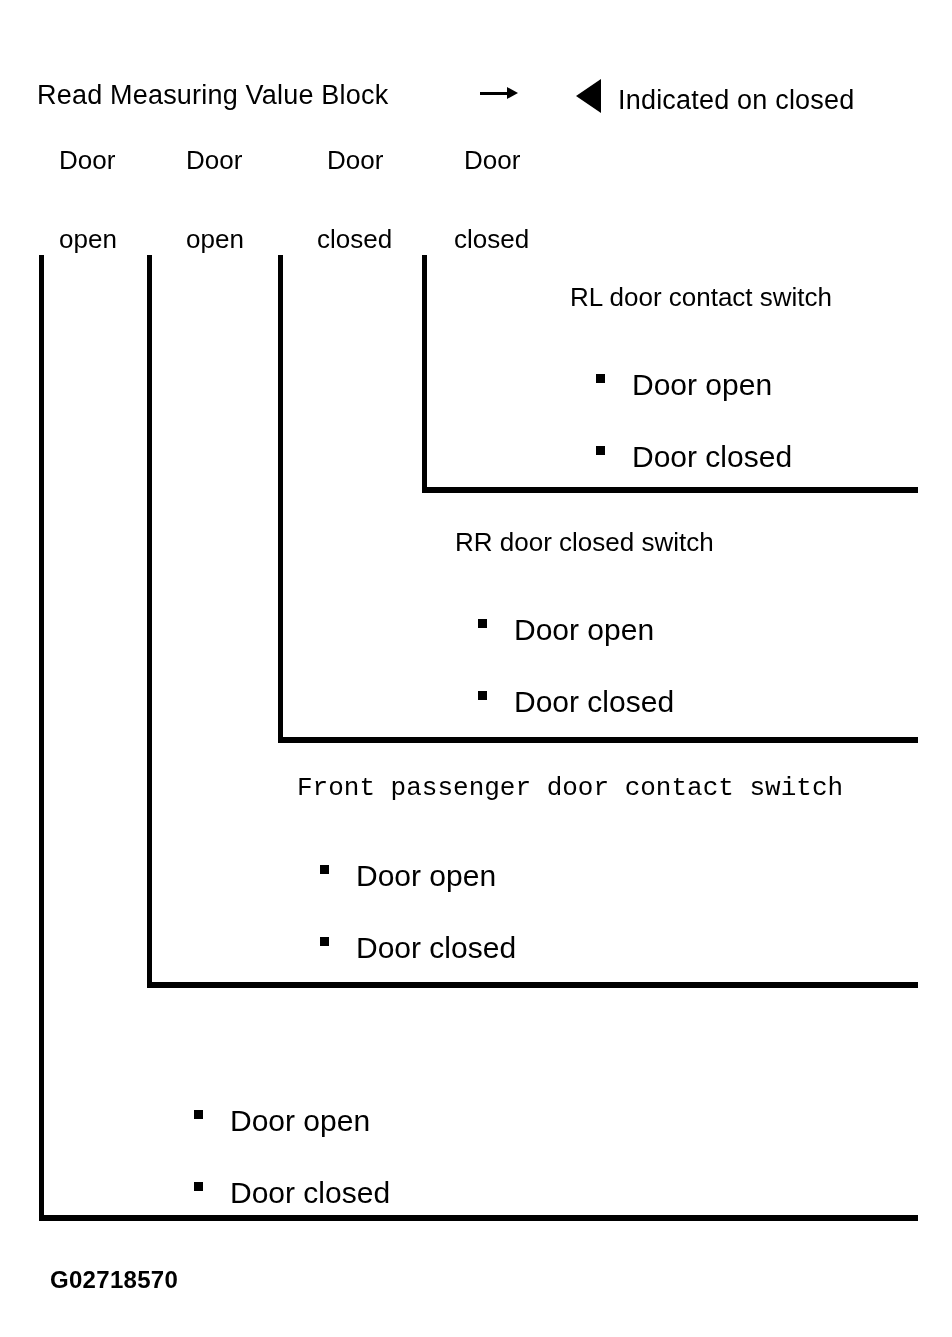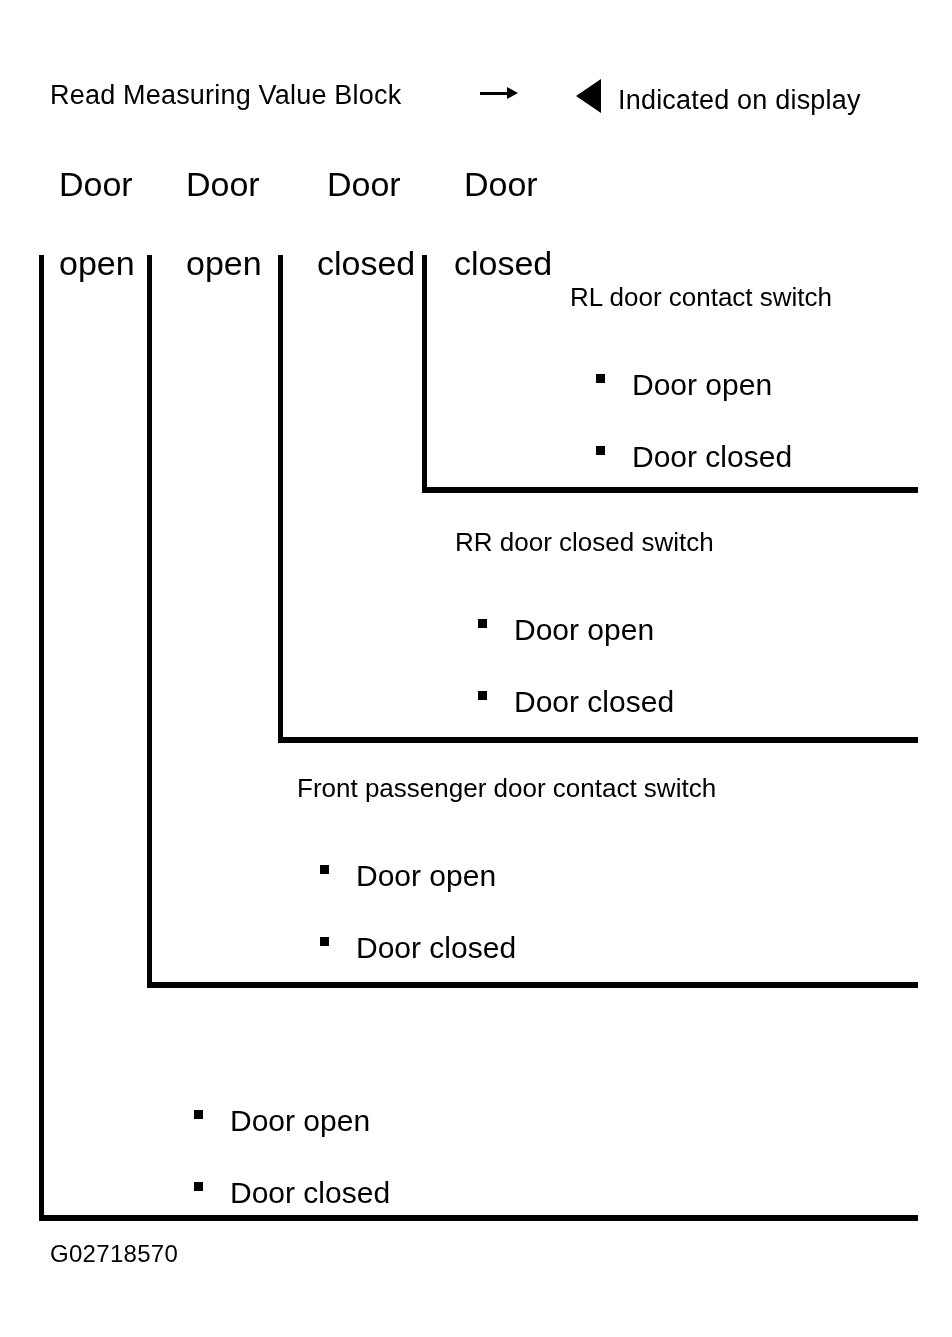--- a/index.html
+++ b/index.html
@@ -66,22 +66,21 @@
     position: absolute;
     width: 0;
     height: 0;
     border-top: 17px solid transparent;
     border-bottom: 17px solid transparent;
     border-right: 25px solid #000000;
   }
 
   
   .col-lbl {
-    font-size: 34px;
-    margin-top: 20px;
+    font-size: 26px;
   }
 
   
   .vline {
     position: absolute;
     width: 5px;
     background: #000000;
   }
   .hline {
     position: absolute;
@@ -110,39 +109,40 @@
   .bullet-text {
     position: absolute;
     font-size: 30px;
     white-space: nowrap;
     line-height: 1;
   }
 
   
   .fig-code {
     font-size: 24px;
-    font-weight: normal;
+    font-weight: bold;
     letter-spacing: 0.3px;
+    margin-top: 26px;
   }
 </style>
 </head>
 <body>
 
 <div id="page">
 
-  <div class="t hdr-title" style="left:50px; top:82px;">Read Measuring Value Block</div>
+  <div class="t hdr-title" style="left:37px; top:82px;">Read Measuring Value Block</div>
 
   <div class="arrow-icon" style="left:480px; top:86px; width:40px; height:16px;">
     <span class="shaft"></span>
     <span class="head"></span>
   </div>
 
   <div class="tri-left-icon" style="left:576px; top:79px;"></div>
 
-  <div class="t hdr-right" style="left:618px; top:87px;">Indicated on display</div>
+  <div class="t hdr-right" style="left:618px; top:87px;">Indicated on closed</div>
 
   <div class="t col-lbl" style="left:59px;  top:147px;">Door</div>
   <div class="t col-lbl" style="left:59px;  top:226px;">open</div>
 
   <div class="t col-lbl" style="left:186px; top:147px;">Door</div>
   <div class="t col-lbl" style="left:186px; top:226px;">open</div>
 
   <div class="t col-lbl" style="left:327px; top:147px;">Door</div>
   <div class="t col-lbl" style="left:317px; top:226px;">closed</div>
 
@@ -176,21 +176,21 @@
 
   <div class="bullet-row" style="left:478px; top:619px;">
     <span class="bullet-dot"></span>
     <span class="bullet-text" style="left:36px; top:-4px;">Door open</span>
   </div>
   <div class="bullet-row" style="left:478px; top:691px;">
     <span class="bullet-dot"></span>
     <span class="bullet-text" style="left:36px; top:-4px;">Door closed</span>
   </div>
 
-  <div class="t sec-title" style="left:297px; top:775px;">Front passenger door contact switch</div>
+  <div class="t sec-title" style="left:297px; top:775px;font-family:Liberation Mono, monospace;">Front passenger door contact switch</div>
 
   <div class="bullet-row" style="left:320px; top:865px;">
     <span class="bullet-dot"></span>
     <span class="bullet-text" style="left:36px; top:-4px;">Door open</span>
   </div>
   <div class="bullet-row" style="left:320px; top:937px;">
     <span class="bullet-dot"></span>
     <span class="bullet-text" style="left:36px; top:-4px;">Door closed</span>
   </div>
 

